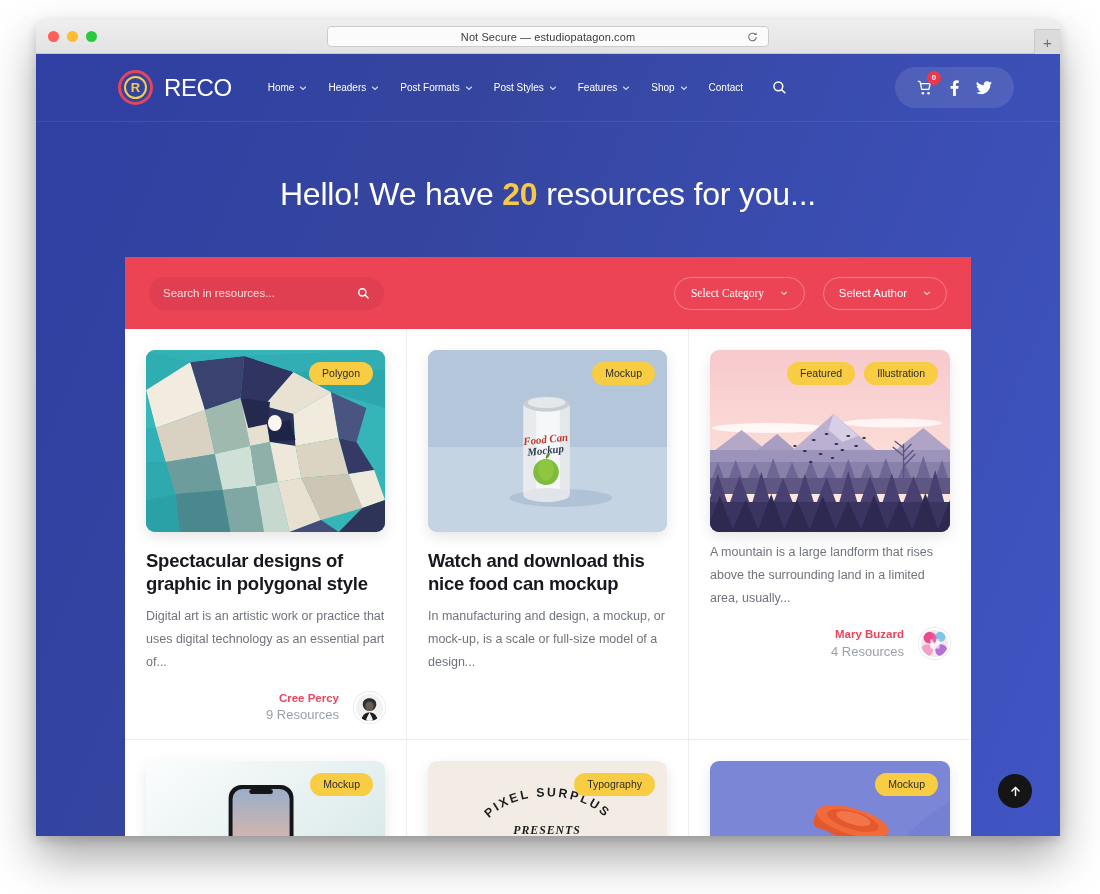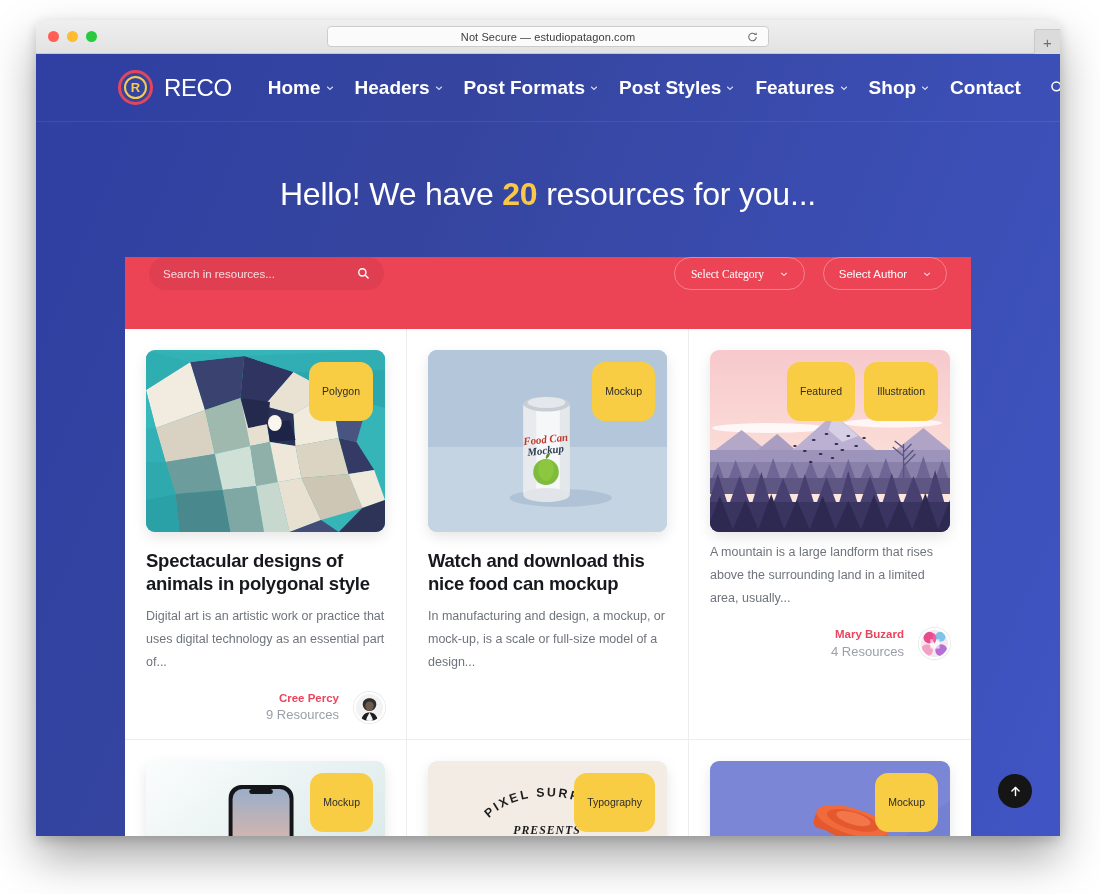--- a/index.html
+++ b/index.html
@@ -144,22 +144,22 @@
     display: flex;
     align-items: center;
     gap: 21px;
     flex: 1;
   }
   .nav-link {
     display: flex;
     align-items: center;
     gap: 5px;
     color: #ffffff;
-    font-size: 19px;
-    font-weight: 700;
+    font-size: 10px;
+    font-weight: 400;
     white-space: nowrap;
     cursor: pointer;
   }
   .caret {
     width: 8px; height: 8px;
     color: rgba(255,255,255,.8);
     display:inline-block;
   }
   #nav-search-icon {
     margin-left: 8px;
@@ -214,21 +214,21 @@
     margin: 0 89px;
     background: #ffffff;
     overflow: hidden;
   }
 
   
   #filter-bar {
     background: #ec4355;
     height: 72px;
     display: flex;
-    align-items: flex-start;
+    align-items: center;
     padding: 0 24px;
   }
   #search-field {
     width: 235px;
     height: 33px;
     background: rgba(0,0,0,0.055);
     border-radius: 17px;
     display: flex;
     align-items: center;
     padding: 0 14px;
@@ -291,21 +291,21 @@
     top: 12px; right: 12px;
     display: flex;
     gap: 9px;
     z-index: 4;
   }
   .badge {
     background: #f8cd43;
     color: #2c2c2c;
     font-size: 10.5px;
     border-radius: 13px;
-    padding: 24px 13px;
+    padding: 6px 13px;
     line-height: 1;
     white-space: nowrap;
     cursor: pointer;
   }
 
   .card-title {
     font-size: 18.5px;
     font-weight: 700;
     color: #16181d;
     line-height: 1.27;
@@ -551,21 +551,21 @@
                 <polygon points="0,112 20,112 30,144 0,150" fill="#2ea9ae"></polygon>
                 <polygon points="0,150 30,144 34,182 0,182" fill="#2aa0a7"></polygon>
                 <polygon points="0,78 10,78 20,112 0,112" fill="#33b0b5"></polygon>
                 <polygon points="0,40 10,78 0,78" fill="#36b7ba"></polygon>
               </g>
             </svg>
             <div class="badges">
               <span class="badge">Polygon</span>
             </div>
           </div>
-          <div class="card-title">Spectacular designs of animals in polygonal style</div>
+          <div class="card-title">Spectacular designs of graphic in polygonal style</div>
           <div class="card-excerpt">Digital art is an artistic work or practice that uses digital technology as an essential part of...</div>
           <div class="card-author">
             <div class="author-meta">
               <div class="author-name">Cree Percy</div>
               <div class="author-count">9 Resources</div>
             </div>
             <div class="avatar">
               <svg viewBox="0 0 32 32" style="width:100%;height:100%">
                 <rect width="32" height="32" fill="#f2f2f2"></rect>
                 <path d="M16 5c5 0 8 3 8 7s-3 8-8 8-8-4-8-8 3-7 8-7Z" fill="#2e2e2e"></path>

